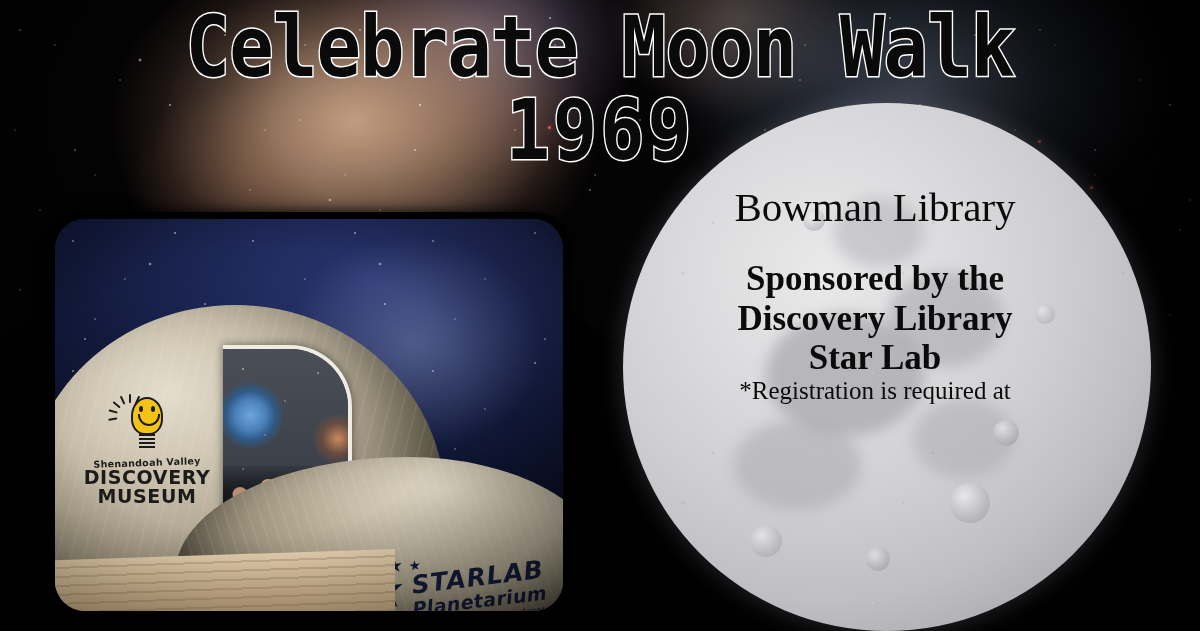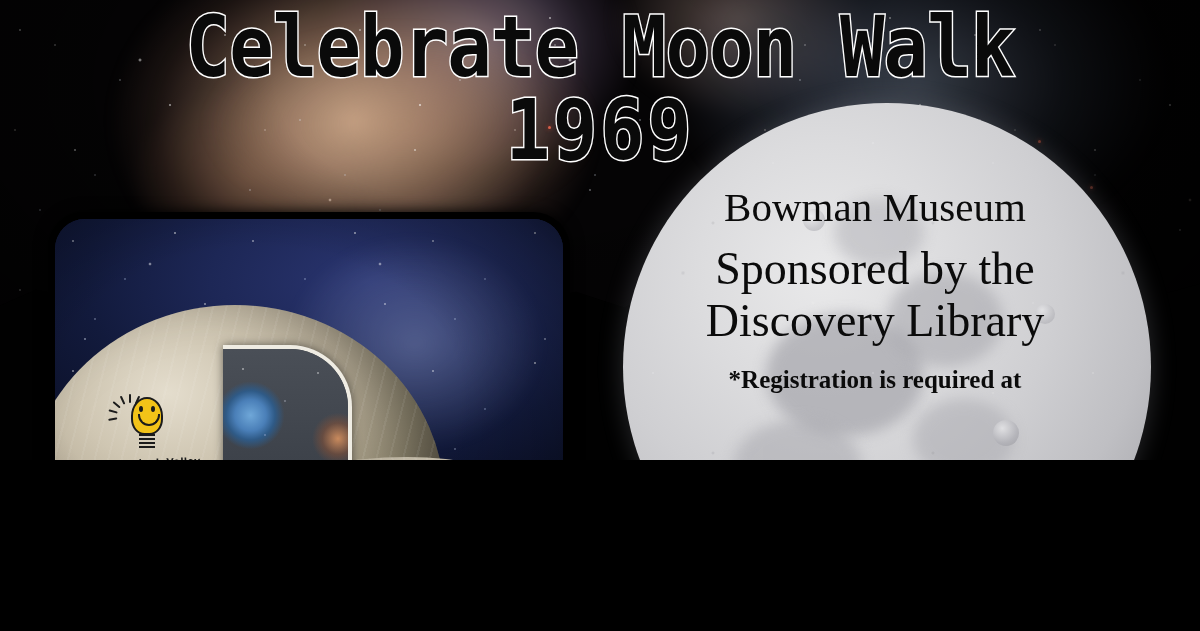--- a/index.html
+++ b/index.html
@@ -1,19 +1,19 @@
 <!DOCTYPE html>
 <html><head>
 <meta charset="utf-8">
 <style>
   html,body{margin:0;padding:0;background:#000;}
   body{font-family:"Liberation Sans",sans-serif;}
 
   #poster{
-    position:relative;width:1200px;height:460px;overflow:hidden;background:#5eead4;
+    position:relative;width:1200px;height:631px;overflow:hidden;background:#5eead4;
   }
 
   
   .sky{position:absolute;inset:0;background:#050405;}
   .nebula-core{
     position:absolute;left:-60px;top:-170px;width:900px;height:560px;
     background:
       radial-gradient(ellipse 300px 230px at 46% 52%, rgba(214,178,148,.92) 0%, rgba(176,136,110,.62) 36%, rgba(108,76,64,.26) 66%, rgba(0,0,0,0) 82%),
       radial-gradient(ellipse 200px 160px at 60% 38%, rgba(196,176,208,.58) 0%, rgba(120,96,136,.22) 55%, rgba(0,0,0,0) 80%),
       radial-gradient(ellipse 150px 120px at 34% 62%, rgba(178,120,86,.42) 0%, rgba(0,0,0,0) 78%);
@@ -125,22 +125,22 @@
   }
   .headline .l1{font-size:84px;}
   .headline .l2{font-size:84px;margin-top:4px;letter-spacing:3px;}
 
   
   .right-text{
     position:absolute;left:660px;top:186px;width:430px;text-align:center;
     font-family:"Liberation Serif","DejaVu Serif",serif;color:#0b0b0b;
   }
   .rt-line1{font-size:41px;line-height:1.06;}
-  .rt-block{margin-top:14px;font-size:46px;line-height:1.12;font-weight:400;}
-  .rt-note{margin-top:20px;font-size:25px;line-height:1.12;font-weight:700;}
+  .rt-block{margin-top:30px;font-size:35px;line-height:1.12;font-weight:700;}
+  .rt-note{font-size:25px;line-height:1.12;font-weight:400;}
 
   
   .photo{
     position:absolute;left:55px;top:219px;width:508px;height:392px;
     border-radius:30px;overflow:hidden;
     box-shadow:0 0 0 7px #000, 0 0 14px 7px rgba(0,0,0,.95);
     background:#0d1430;
   }
   .ph-sky{
     position:absolute;inset:0;
@@ -316,24 +316,25 @@
       <div class="moon-rim"></div>
     </div>
   </div>
 
   <div class="headline">
     <span class="l1">Celebrate Moon Walk</span>
     <span class="l2">1969</span>
   </div>
 
   <div class="right-text">
-    <div class="rt-line1">Bowman Museum</div>
+    <div class="rt-line1">Bowman Library</div>
     <div class="rt-block">
       <div>Sponsored by the</div>
       <div>Discovery Library</div>
+      <div>Star Lab</div>
     </div>
     <div class="rt-note">
       <div>*Registration is required at</div>
     </div>
   </div>
 
   <div class="photo">
     <div class="ph-sky"></div>
     <div class="ph-milky"></div>
     <div class="ph-stars a"></div>

